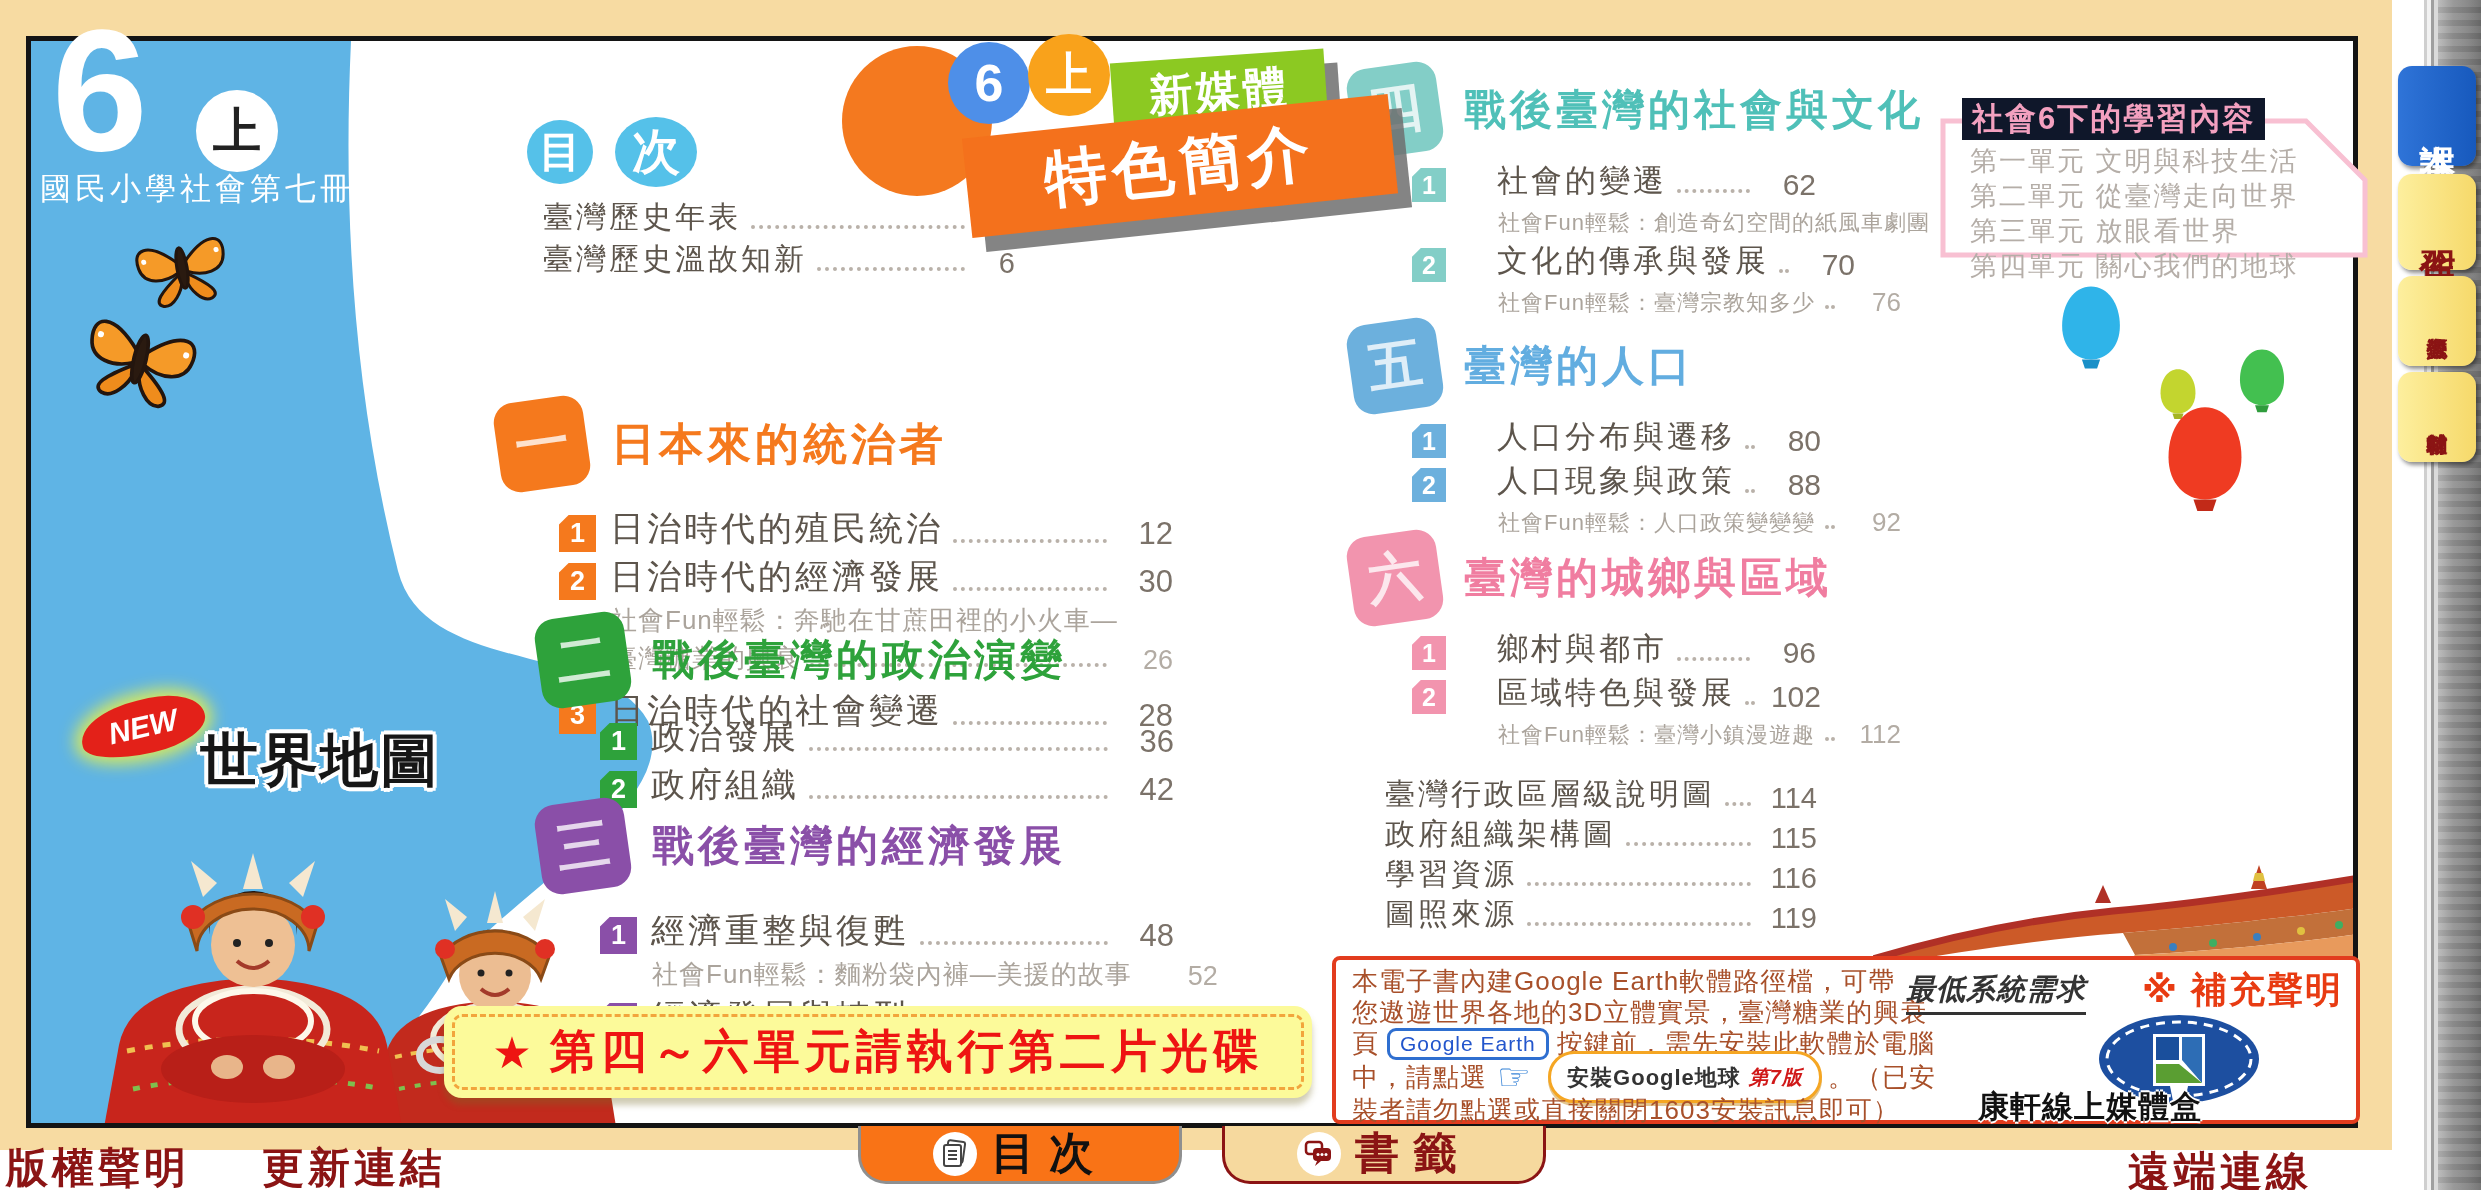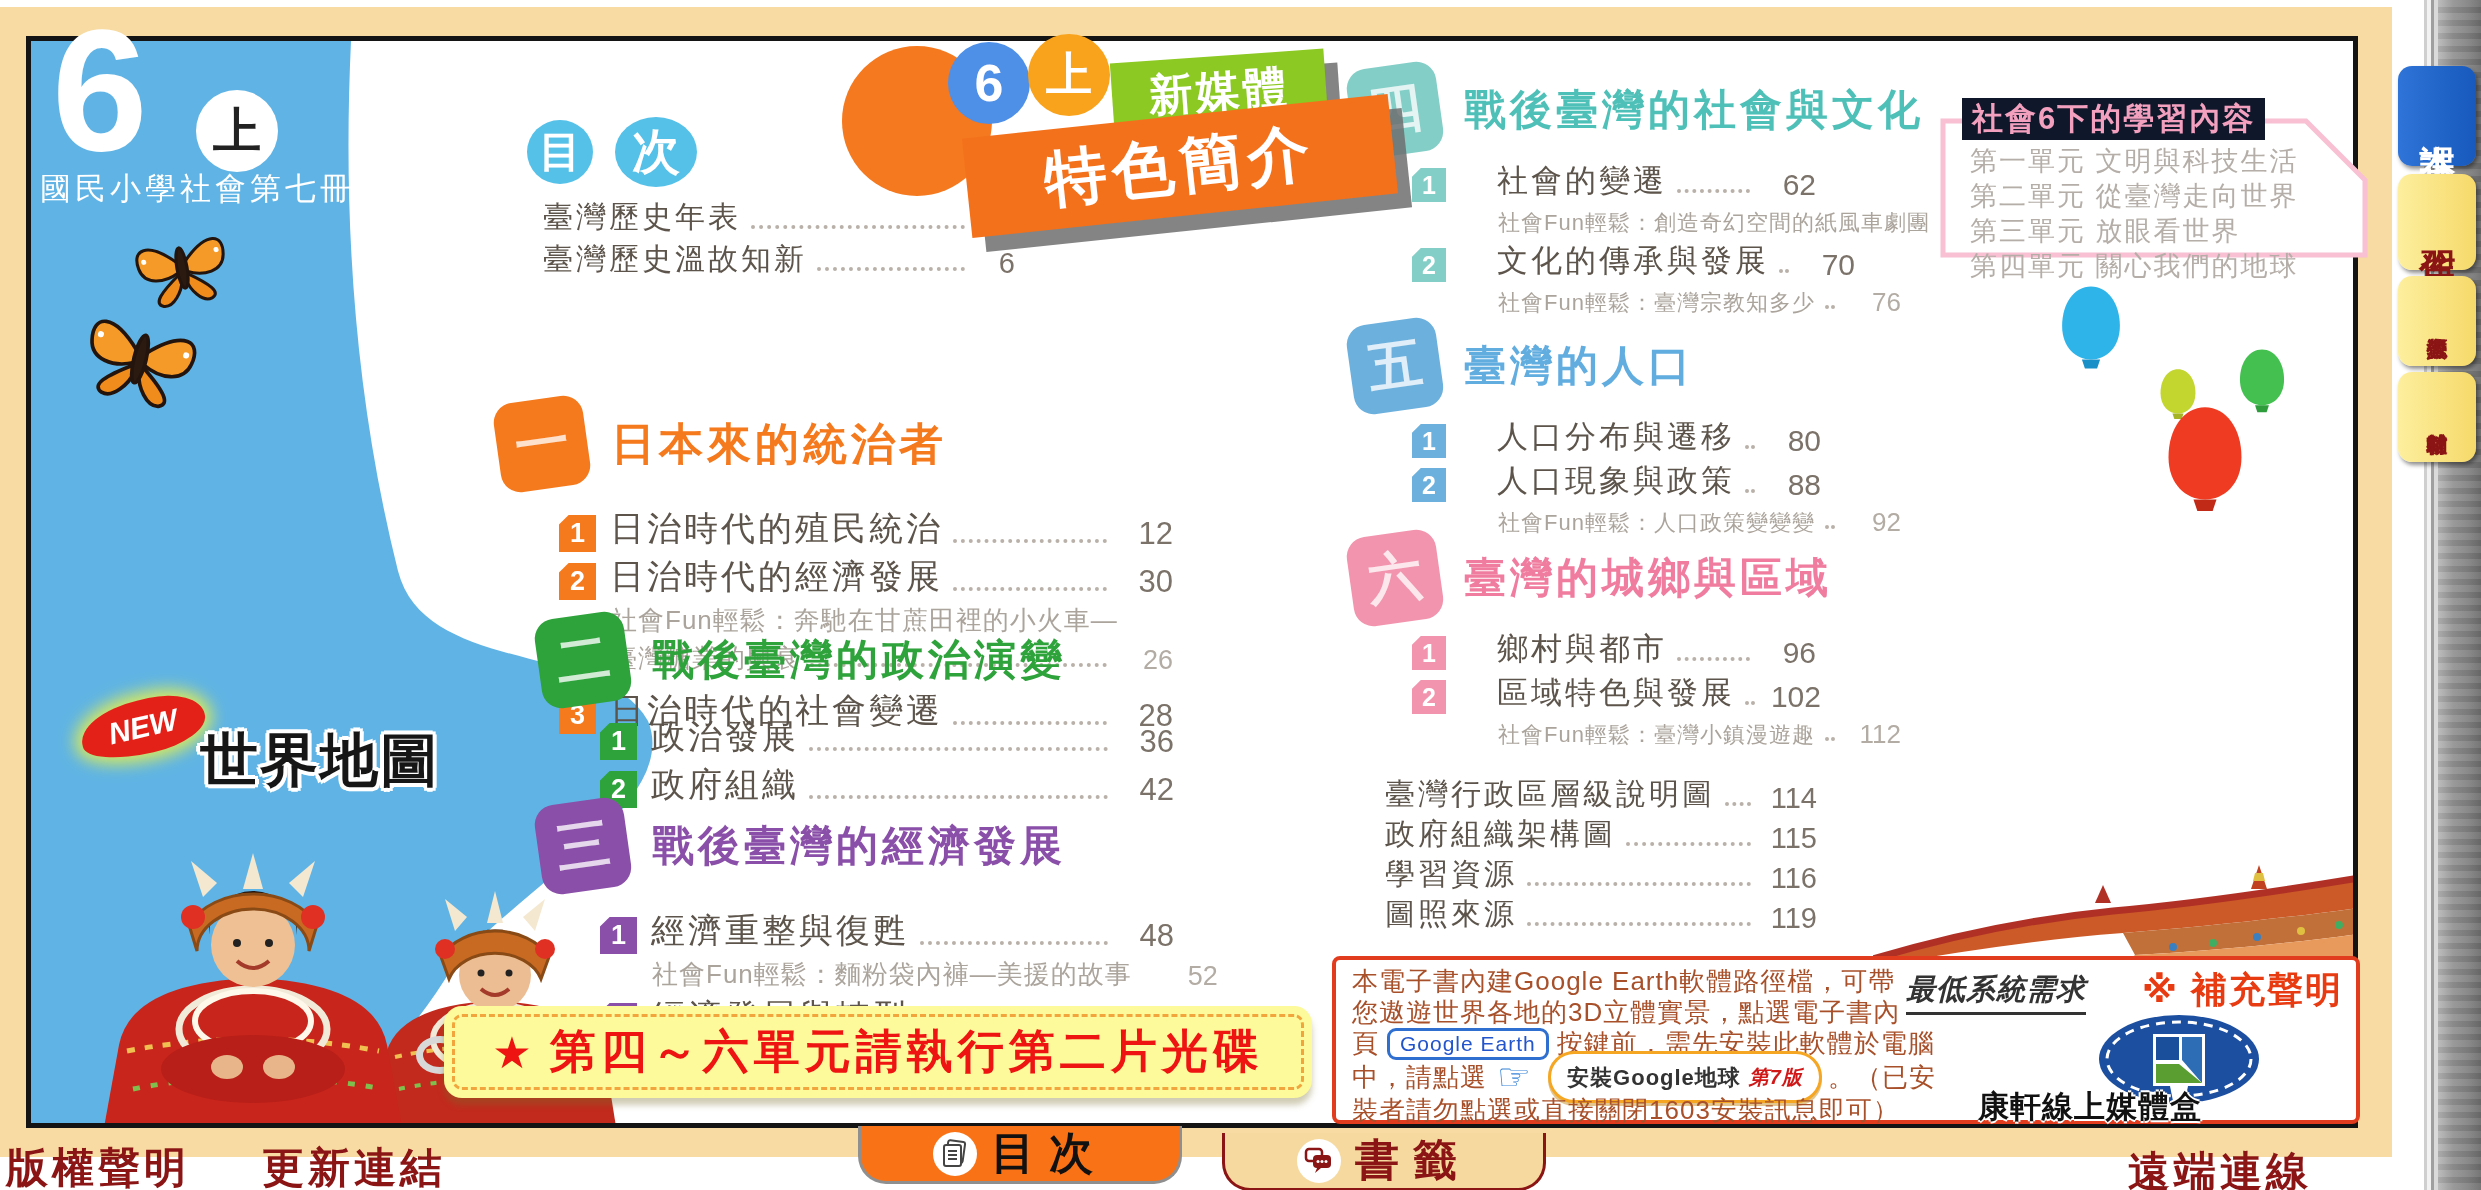--- a/index.html
+++ b/index.html
@@ -1,21 +1,21 @@
 <!DOCTYPE html>
 <html><head>
 <meta charset="utf-8">
 <style>
   html,body{margin:0;padding:0;background:#ffffff;}
   body{width:2481px;height:1190px;position:relative;overflow:hidden;
        font-family:"Liberation Sans","DejaVu Sans",sans-serif;}
   .abs{position:absolute;}
 
   
-  .cream{left:0;top:0;width:2392px;height:1150px;background:#f7dba2;margin-top:7px;}
+  .cream{left:0;top:0;width:2392px;height:1150px;background:#f7dba2;}
   .page{left:26px;top:36px;width:2332px;height:1092px;background:#ffffff;
         border:5px solid #141414;box-sizing:border-box;overflow:hidden;}
 
   
   .rail-lines{left:2420px;top:0;width:18px;height:1190px;
     background:linear-gradient(90deg,#ffffff 0 4px,#cfcfcf 4px 7px,#f2f2f2 7px 11px,#9f9f9f 11px 14px,#dadada 14px 18px);}
   .rail{left:2438px;top:0;width:43px;height:1190px;
     background:linear-gradient(90deg,#b9b9b9,#949494 35%,#838383 70%,#6e6e6e);}
   .rail:after{content:"";position:absolute;inset:0;
     background:repeating-linear-gradient(180deg,rgba(255,255,255,.06) 0 7px,rgba(0,0,0,.07) 7px 13px);}
@@ -500,21 +500,21 @@
 
 <div class="abs clipring"></div>
 <div class="abs note">
   <span class="nstar">★</span>
   <span class="ntext">第四～六單元請執行第二片光碟</span>
 </div>
 
 <div class="abs gbox">
   <div class="gtext">
     <div class="gline">本電子書內建Google Earth軟體路徑檔，可帶</div>
-    <div class="gline">您遨遊世界各地的3D立體實景，點選電子書內</div>
+    <div class="gline">您遨遊世界各地的3D立體實景，臺灣糖業的興衰</div>
     <div class="gline">
       <span>頁</span>
       <span class="gearth-btn">Google Earth</span>
       <span>按鍵前，需先安裝此軟體於電腦</span>
     </div>
     <div class="gline" style="height:36px;">
       <span>中，請點選</span>
       <span class="hand">☞</span>
       <span class="install-pill">
         <span class="main">安裝Google地球</span>

